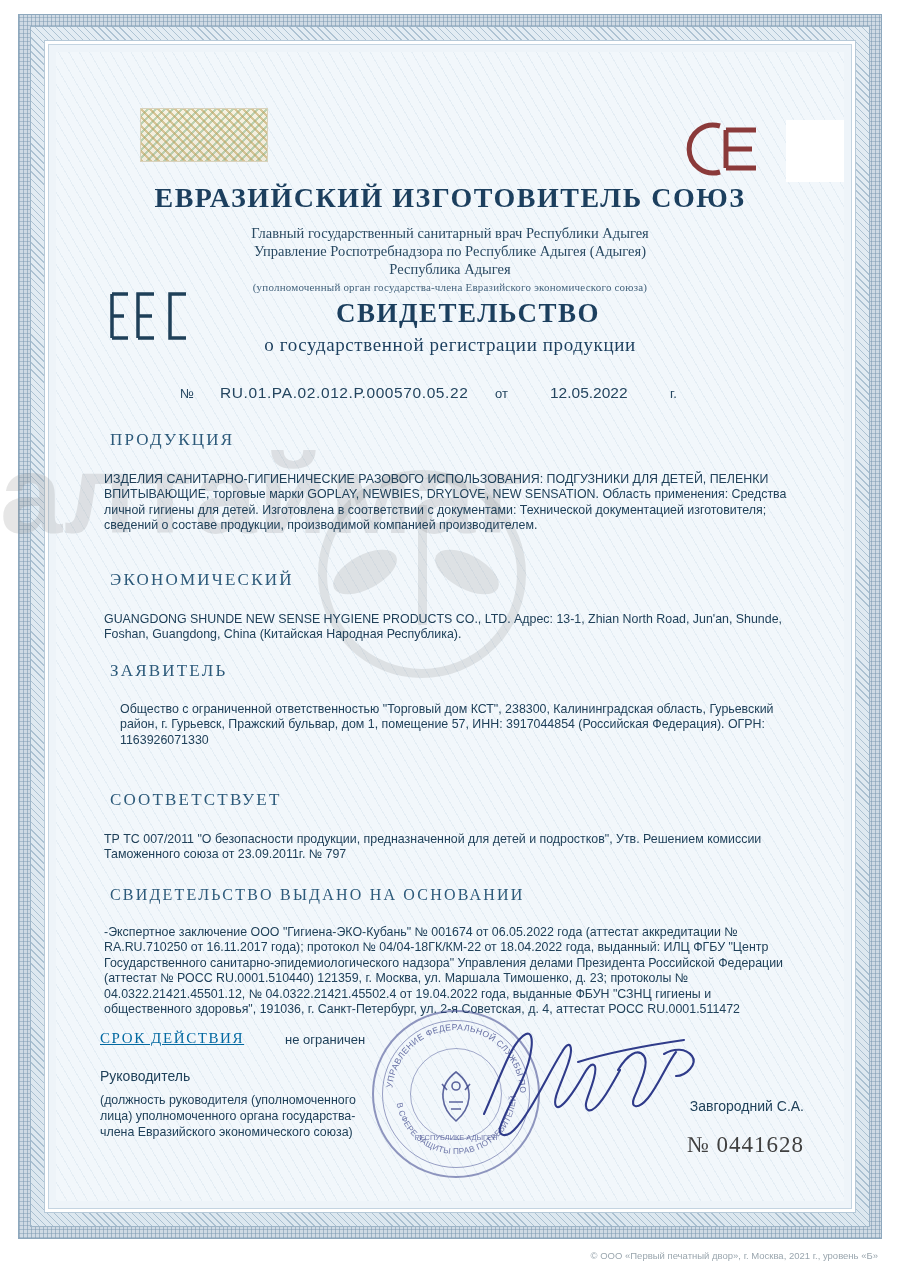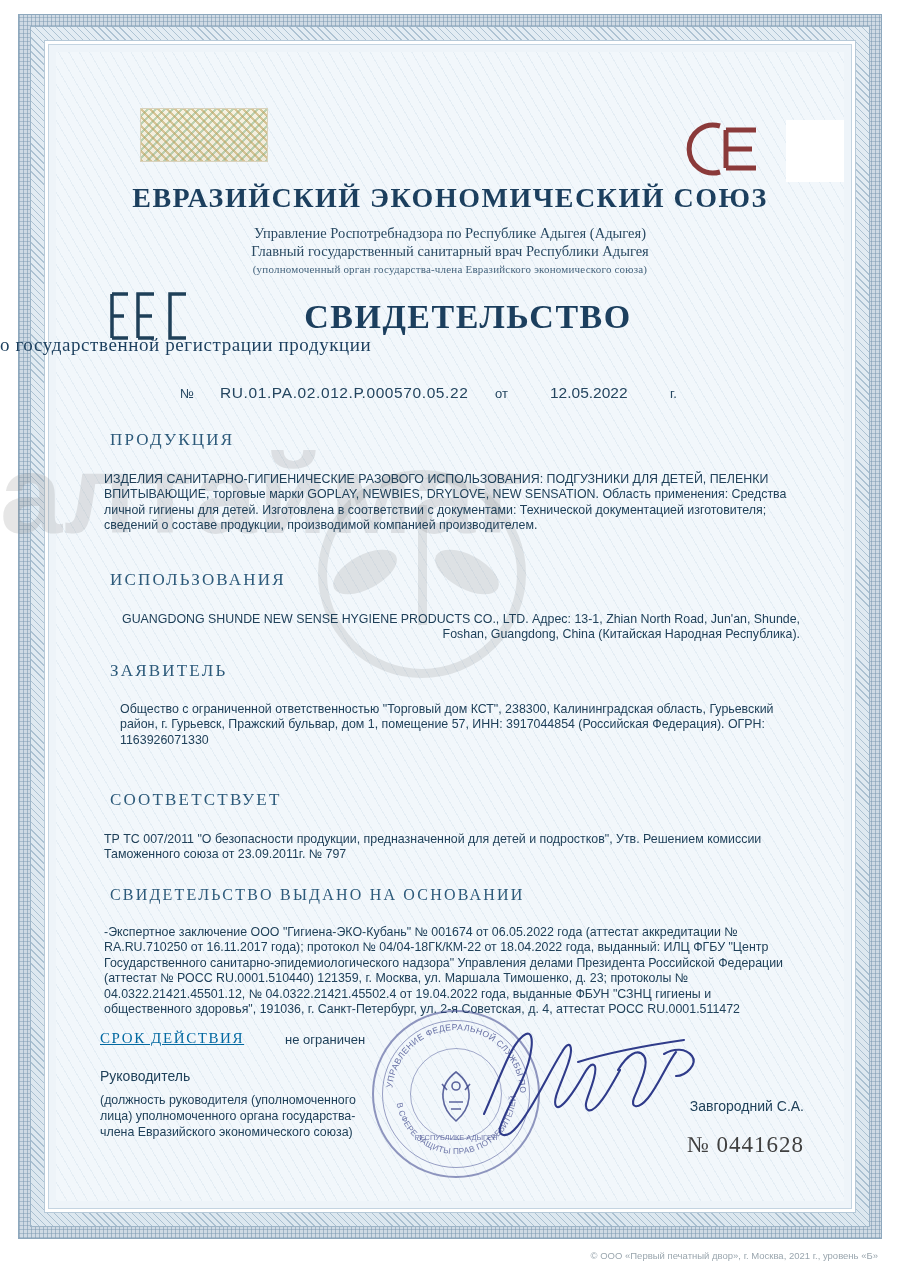--- a/index.html
+++ b/index.html
@@ -225,31 +225,31 @@
     height: 52px;
   }
 
   .doc-title {
     position: absolute;
     left: 0; right: 0;
     top: 298px;
     text-align: center;
     font-family: "Liberation Serif", serif;
     font-weight: bold;
-    font-size: 34px;
+    font-size: 27px;
     letter-spacing: 1.5px;
     color: #1c3f5e;
     z-index: 5;
     padding-left: 36px;
   }
   .doc-subtitle {
     position: absolute;
     left: 0; right: 0;
     top: 334px;
-    text-align: left;
+    text-align: center;
     font-family: "Liberation Serif", serif;
     font-size: 19px;
     letter-spacing: 0.6px;
     color: #1c3f5e;
     z-index: 5;
   }
 
   .numline {
     position: absolute;
     left: 150px;
@@ -414,24 +414,25 @@
   <div class="hologram"></div>
   <div class="emblem-patch"></div>
   <div class="eaeu-emblem">
     <svg viewBox="0 0 120 62" width="120" height="62" aria-hidden="true">
       <path d="M52 8 A24 24 0 1 0 52 54" fill="none" stroke="#8b3a3a" stroke-width="5"></path>
       <path d="M58 12 h30 M58 31 h26 M58 50 h30" stroke="#8b3a3a" stroke-width="5" fill="none"></path>
       <path d="M58 12 v38" stroke="#8b3a3a" stroke-width="5" fill="none"></path>
     </svg>
   </div>
 
-  <div class="title-eaeu">ЕВРАЗИЙСКИЙ ЭКОНОМИЧЕСКИЙ СОЮЗ</div>
+  <div class="title-eaeu">ЕВРАЗИЙСКИЙ ИЗГОТОВИТЕЛЬ СОЮЗ</div>
   <div class="authority">
+    <div>Главный государственный санитарный врач Республики Адыгея</div>
     <div>Управление Роспотребнадзора по Республике Адыгея (Адыгея)</div>
-    <div>Главный государственный санитарный врач Республики Адыгея</div>
+    <div>Республика Адыгея</div>
     <div class="small-note">(уполномоченный орган государства-члена Евразийского экономического союза)</div>
   </div>
 
   <div class="eac-mark">
     <svg viewBox="0 0 84 52" width="84" height="52" aria-hidden="true">
       <path d="M4 4 h16 M4 4 v44 M4 48 h16 M4 26 h12" stroke="#1f4059" stroke-width="3.5" fill="none"></path>
       <path d="M30 48 v-44 h16 M30 26 h14 M30 48 h16" stroke="#1f4059" stroke-width="3.5" fill="none"></path>
       <path d="M78 4 h-16 v44 h16" stroke="#1f4059" stroke-width="3.5" fill="none"></path>
     </svg>
   </div>
@@ -443,22 +444,22 @@
     <span class="lbl-no">№</span>
     <span class="reg-no">RU.01.РА.02.012.Р.000570.05.22</span>
     <span class="lbl-ot">от</span>
     <span class="date">12.05.2022</span>
     <span class="lbl-g">г.</span>
   </div>
 
   <div class="section-head" style="left:110px; top:430px;">ПРОДУКЦИЯ</div>
   <div class="section-body" style="left:104px; right:100px; top:472px;">ИЗДЕЛИЯ САНИТАРНО-ГИГИЕНИЧЕСКИЕ РАЗОВОГО ИСПОЛЬЗОВАНИЯ: ПОДГУЗНИКИ ДЛЯ ДЕТЕЙ, ПЕЛЕНКИ ВПИТЫВАЮЩИЕ, торговые марки GOPLAY, NEWBIES, DRYLOVE, NEW SENSATION. Область применения: Средства личной гигиены для детей. Изготовлена в соответствии с документами: Технической документацией изготовителя; сведений о составе продукции, производимой компанией производителем.</div>
 
-  <div class="section-head" style="left:110px; top:570px;">ИСПОЛЬЗОВАНИЯ</div>
-  <div class="section-body" style="left:104px; right:100px; top:612px;text-align:right;">GUANGDONG SHUNDE NEW SENSE HYGIENE PRODUCTS CO., LTD. Адрес: 13-1, Zhian North Road, Jun'an, Shunde, Foshan, Guangdong, China (Китайская Народная Республика).</div>
+  <div class="section-head" style="left:110px; top:570px;">ЭКОНОМИЧЕСКИЙ</div>
+  <div class="section-body" style="left:104px; right:100px; top:612px;">GUANGDONG SHUNDE NEW SENSE HYGIENE PRODUCTS CO., LTD. Адрес: 13-1, Zhian North Road, Jun'an, Shunde, Foshan, Guangdong, China (Китайская Народная Республика).</div>
 
   <div class="section-head" style="left:110px; top:661px;">ЗАЯВИТЕЛЬ</div>
   <div class="section-body" style="left:120px; right:100px; top:702px;">Общество с ограниченной ответственностью "Торговый дом КСТ", 238300, Калининградская область, Гурьевский район, г. Гурьевск, Пражский бульвар, дом 1, помещение 57, ИНН: 3917044854 (Российская Федерация). ОГРН: 1163926071330</div>
 
   <div class="section-head" style="left:110px; top:790px;">СООТВЕТСТВУЕТ</div>
   <div class="section-body" style="left:104px; right:100px; top:832px;">ТР ТС 007/2011 "О безопасности продукции, предназначенной для детей и подростков", Утв. Решением комиссии Таможенного союза от 23.09.2011г. № 797</div>
 
   <div class="section-head" style="left:110px; top:886px; font-size:16px;">СВИДЕТЕЛЬСТВО ВЫДАНО НА ОСНОВАНИИ</div>
   <div class="section-body" style="left:104px; right:100px; top:925px;">-Экспертное заключение ООО "Гигиена-ЭКО-Кубань" № 001674 от 06.05.2022 года (аттестат аккредитации № RA.RU.710250 от 16.11.2017 года); протокол № 04/04-18ГК/КМ-22 от 18.04.2022 года, выданный: ИЛЦ ФГБУ "Центр Государственного санитарно-эпидемиологического надзора" Управления делами Президента Российской Федерации (аттестат № РОСС RU.0001.510440) 121359, г. Москва, ул. Маршала Тимошенко, д. 23; протоколы № 04.0322.21421.45501.12, № 04.0322.21421.45502.4 от 19.04.2022 года, выданные ФБУН "СЗНЦ гигиены и общественного здоровья", 191036, г. Санкт-Петербург, ул. 2-я Советская, д. 4, аттестат РОСС RU.0001.511472</div>
 

